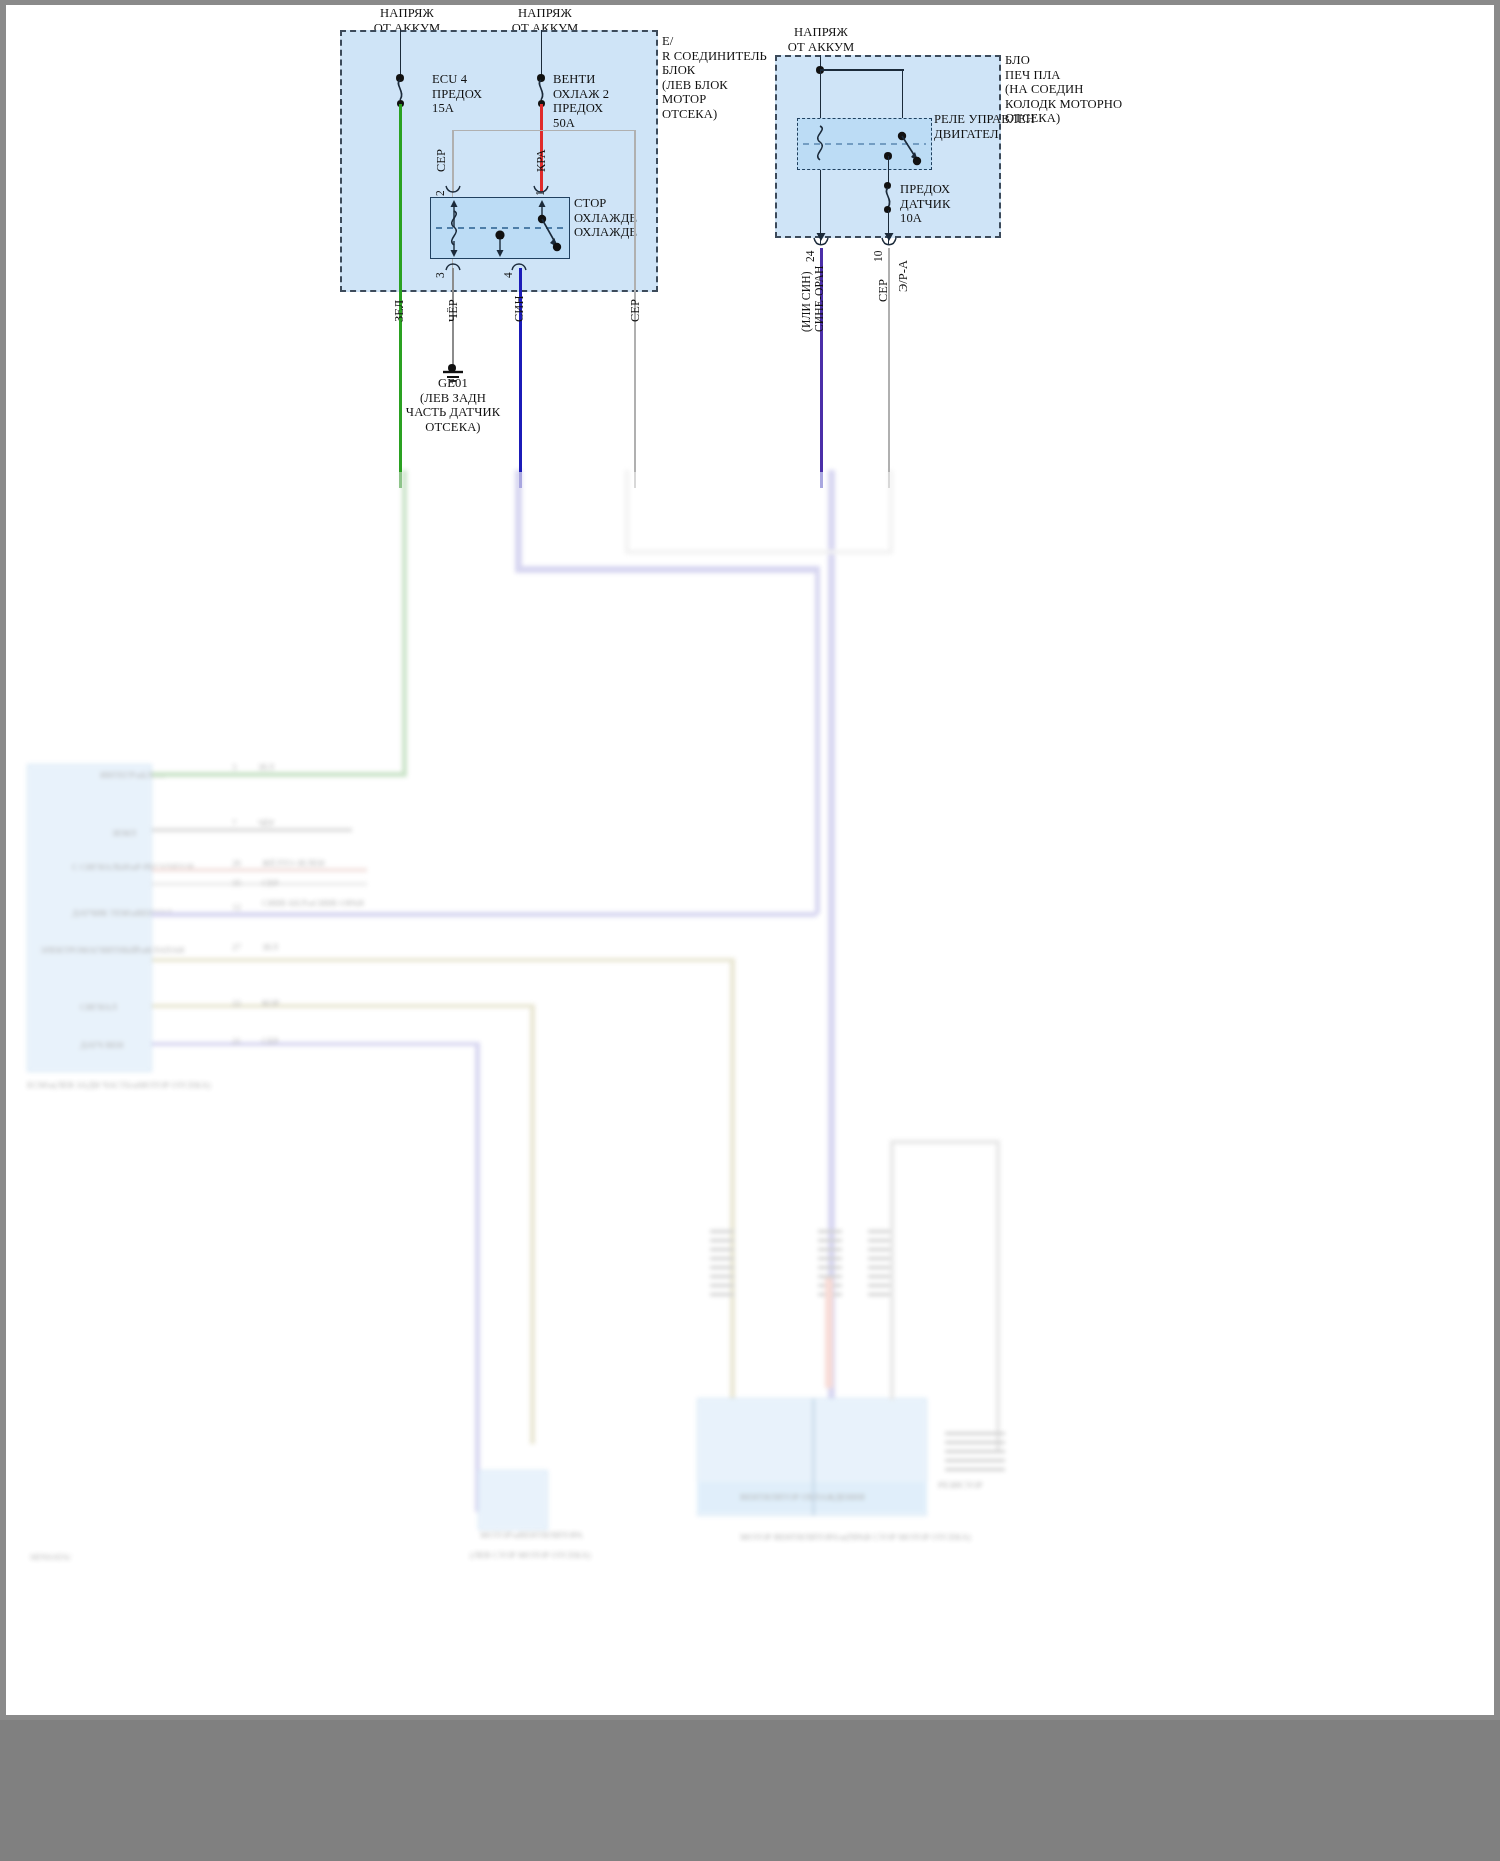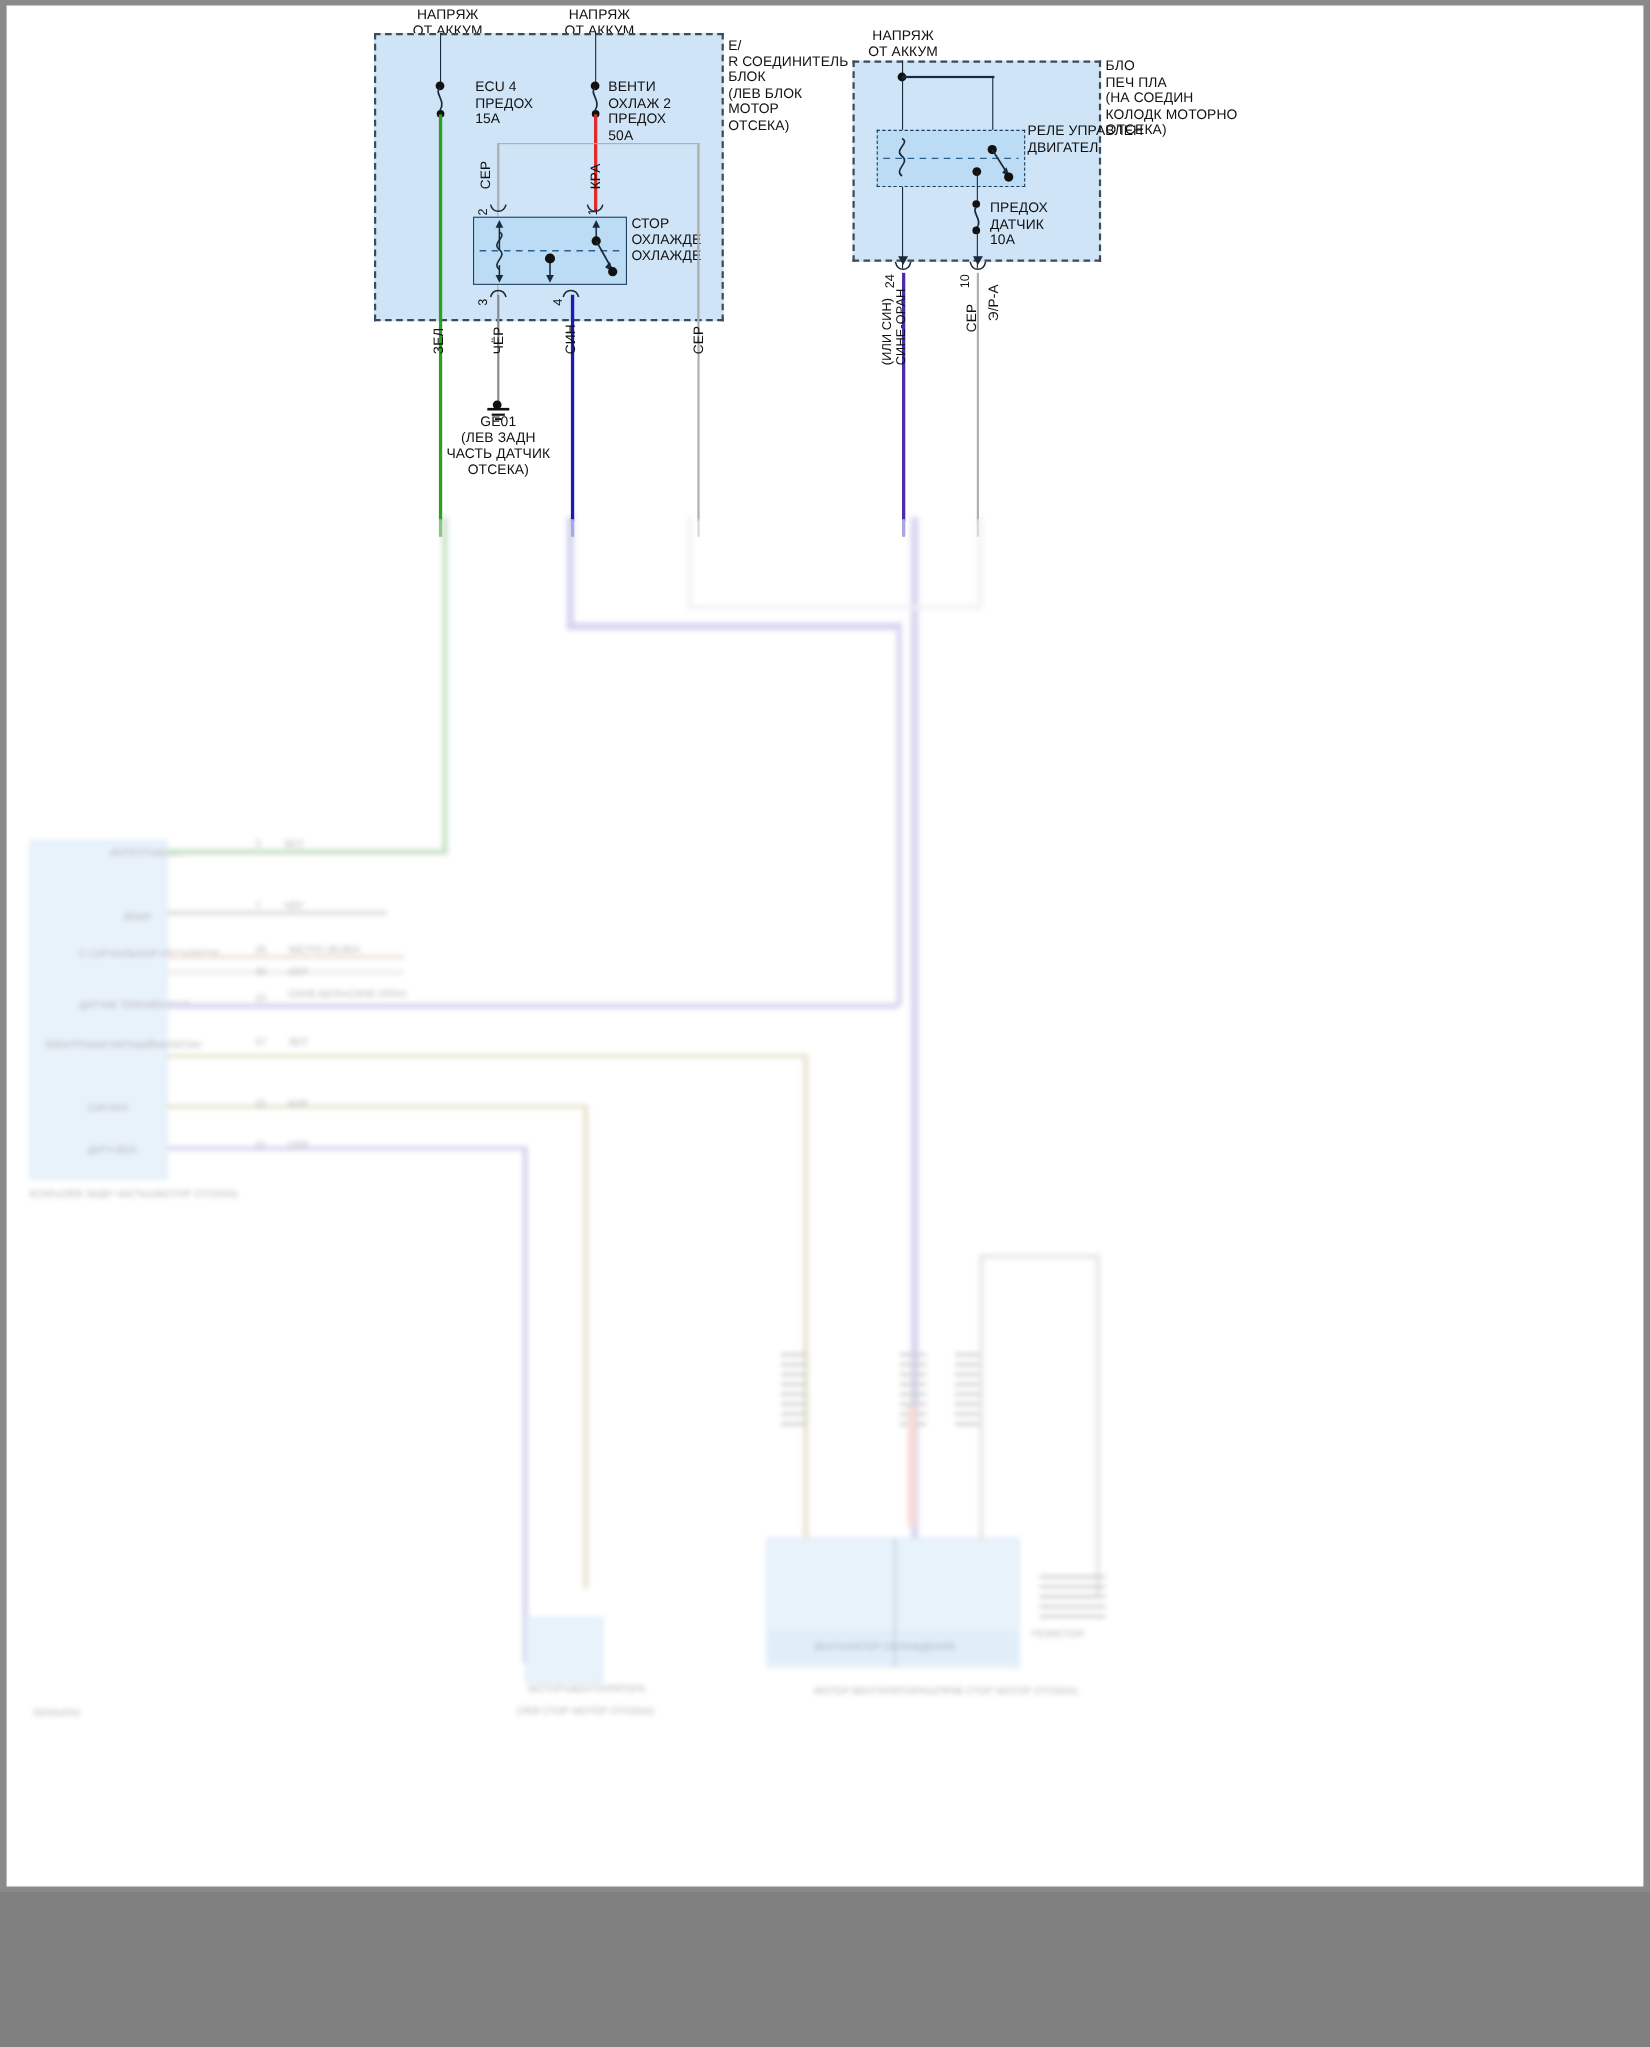--- a/index.html
+++ b/index.html
@@ -1,17 +1,17 @@
 <!DOCTYPE html>
 <html><head>
 <meta charset="utf-8">
 <style>
   html,body{margin:0;padding:0;background:#808080;}
   body{font-family:"Liberation Sans", sans-serif;}
-  #page{position:relative;width:1500px;height:1720px;background:#ffffff;overflow:hidden;}
+  #page{position:relative;width:1500px;height:1720px;background:#ffffff;overflow:hidden;font-family:Liberation Serif, serif;}
 
   
   .frame-left{position:absolute;left:0;top:0;width:6px;height:1861px;background:#8a8a8a;}
   .frame-right{position:absolute;right:0;top:0;width:6px;height:1861px;background:#8a8a8a;}
   .frame-top{position:absolute;left:0;top:0;width:1500px;height:5px;background:#8a8a8a;}
   .frame-bottom{position:absolute;left:0;bottom:0;width:1500px;height:5px;background:#8a8a8a;}
 
   .blk{position:absolute;background:#cfe4f7;border:2px dashed #3c4a5a;box-sizing:border-box;}
   .inner-box{position:absolute;background:#bcdcf5;border:1.5px solid #20405f;box-sizing:border-box;}
   .inner-dash{position:absolute;background:#bcdcf5;border:1.6px dashed #20405f;box-sizing:border-box;}

